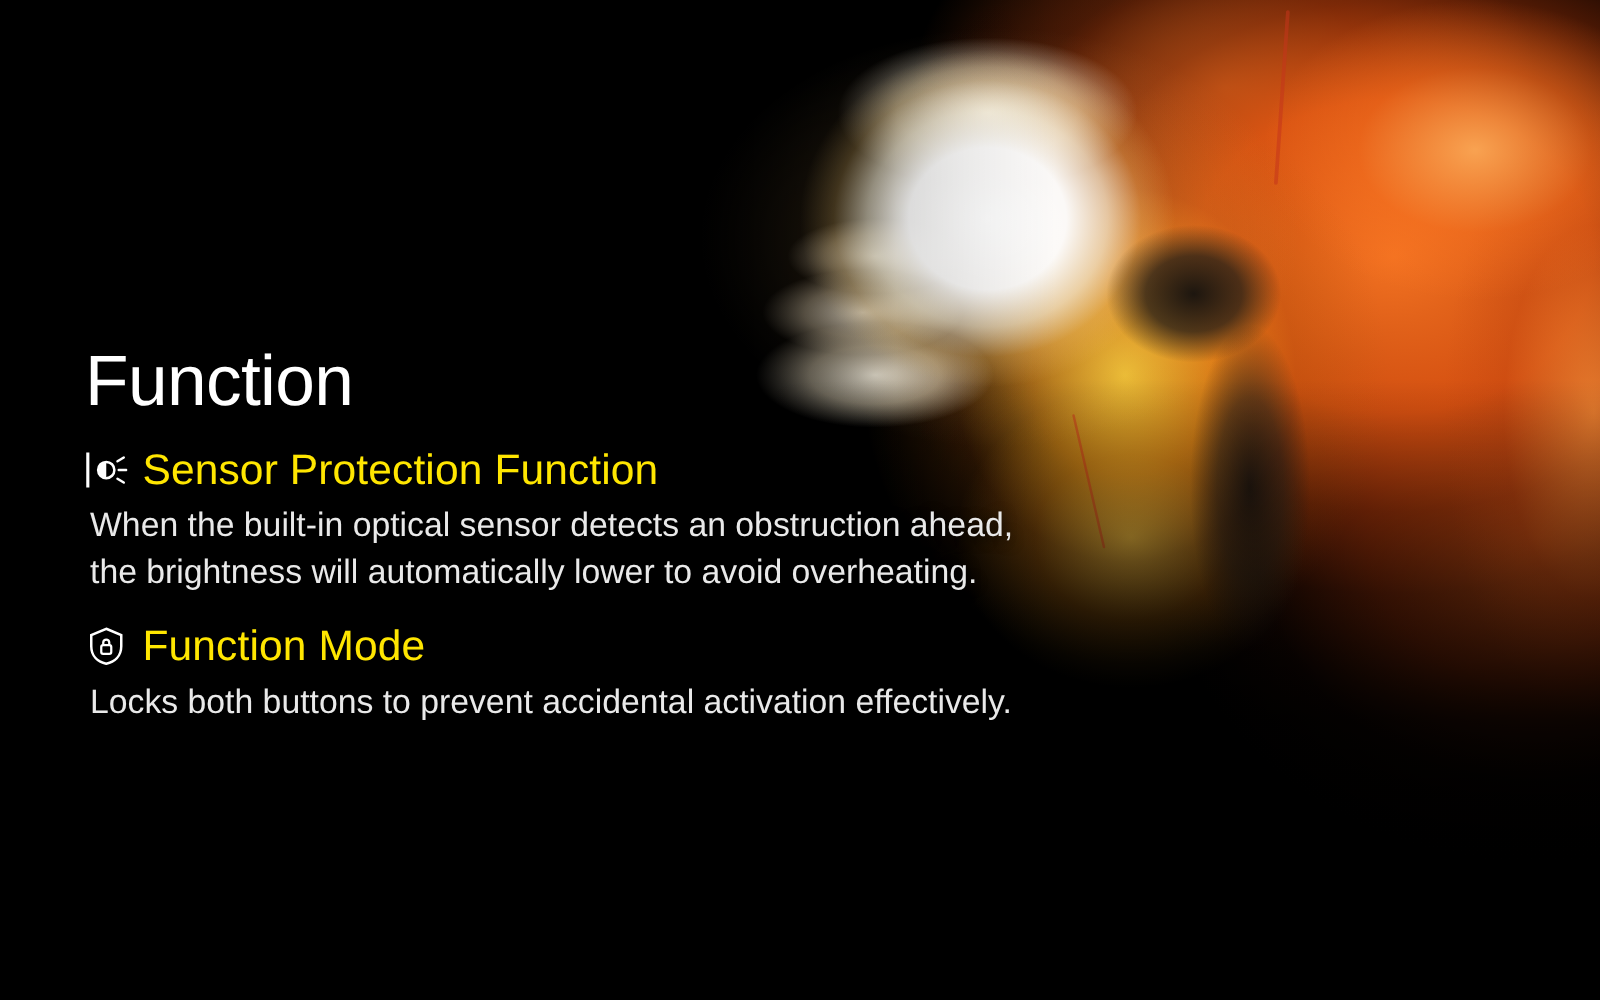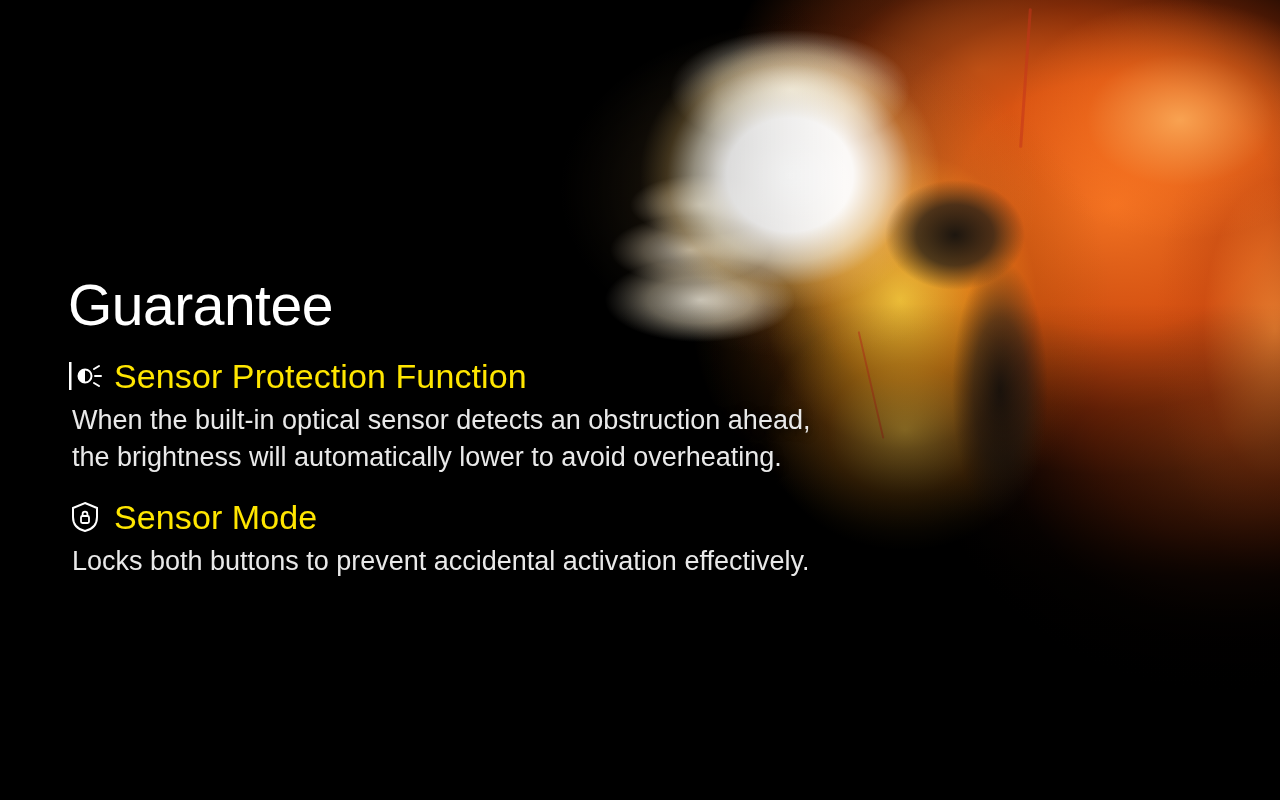--- a/index.html
+++ b/index.html
@@ -233,21 +233,21 @@
   <div class="bg-layer bg-strap"></div>
   <div class="bg-layer bg-cord">
     <div class="cord-line cord-a"></div>
     <div class="cord-line cord-b"></div>
   </div>
   <div class="bg-layer bg-vignette"></div>
 
   <div class="content">
 
     <h1 class="headline">
-      <span class="l1">Guarantee</span>
+      <span class="l1">Function</span>
     </h1>
 
     <div class="feature f1">
       <div class="feature-head">
         <span class="feature-icon">
           <svg width="34" height="34" viewBox="0 0 34 34">
             <rect x="1" y="3" width="2.5" height="28" fill="#ffffff"></rect>
             <circle cx="17" cy="17" r="6.5" fill="none" stroke="#ffffff" stroke-width="2"></circle>
             <path d="M17 10.5 A6.5 6.5 0 0 0 17 23.5 Z" fill="#ffffff"></path>
             <line x1="26" y1="10" x2="31" y2="7" stroke="#ffffff" stroke-width="2" stroke-linecap="round"></line>
@@ -266,19 +266,19 @@
 
     <div class="feature f3">
       <div class="feature-head">
         <span class="feature-icon">
           <svg width="34" height="34" viewBox="0 0 34 34">
             <path d="M17 3 L29 8 V17 c0 8-5.5 12.5-12 14 C10.5 29.5 5 25 5 17 V8 Z" fill="none" stroke="#ffffff" stroke-width="2"></path>
             <rect x="13" y="16" width="8" height="7" rx="1.5" fill="none" stroke="#ffffff" stroke-width="1.8"></rect>
             <path d="M14.6 16 V14 a2.4 2.4 0 0 1 4.8 0 V16" fill="none" stroke="#ffffff" stroke-width="1.8"></path>
           </svg>
         </span>
-        <span class="feature-title">Sensor Mode</span>
+        <span class="feature-title">Function Mode</span>
       </div>
       <div class="feature-desc">Locks both buttons to prevent accidental activation effectively.</div>
     </div>
 
   </div>
 </div>
 
 </body></html>

